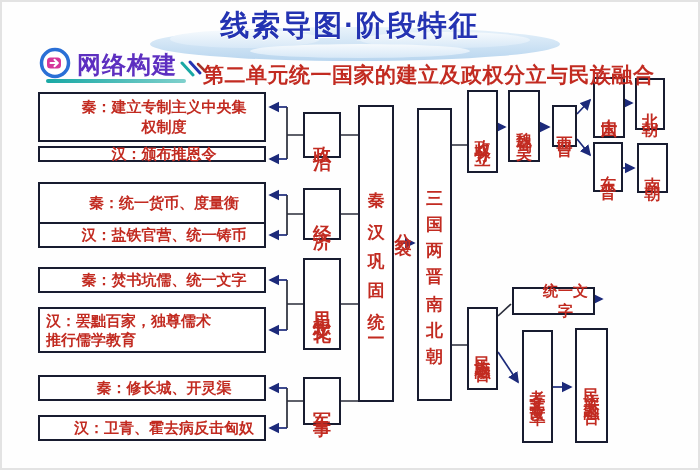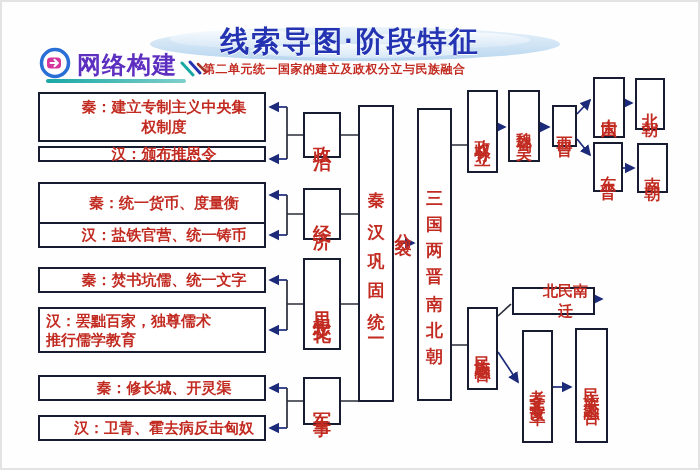--- a/index.html
+++ b/index.html
@@ -38,37 +38,36 @@
   .ls3{letter-spacing:3px;margin-bottom:-3px;}
   .ls2{letter-spacing:2px;margin-bottom:-2px;}
   .f15{font-size:15px;padding-left:24px;}
   .f16{font-size:16px;}
   .f17{font-size:17px;}
   .f18{font-size:18px;}
   #title{
     left:0;right:0;top:6px;text-align:center;color:var(--blue);
     font-size:29px;font-weight:bold;letter-spacing:2px;z-index:2;
     text-shadow:0 1px 0 #ffffff;
-    margin-top:16px;
   }
   .cloud{
     position:absolute;border-radius:50%;z-index:1;
     background:linear-gradient(#e9f3fb,#b9d6ef);
   }
   .cloud.light{background:linear-gradient(#f6fafd,#d7e8f7);}
   #badge-label{
     left:77px;top:49px;color:var(--purple);font-size:24px;font-weight:bold;z-index:2;
     letter-spacing:1px;
   }
   #badge-underline{
     left:46px;top:79px;width:140px;height:4px;border-radius:2px;z-index:2;
     background:linear-gradient(90deg,var(--teal),#7fd0cc);
   }
   #subtitle{
-    left:203px;top:61px;color:var(--red);font-size:12px;font-weight:bold;z-index:2;
+    left:203px;top:61px;color:var(--red);font-size:21px;font-weight:bold;z-index:2;
     letter-spacing:0.5px;
   }
   svg.wire{position:absolute;left:0;top:0;pointer-events:none;z-index:0;}
   #split-label{
     left:391px;top:210px;width:24px;z-index:3;text-align:center;
     font-size:17px;
   }
 </style>
 </head>
 <body>
@@ -214,21 +213,21 @@
     <span class="v f16 ls8">东晋</span>
   </div>
   <div class="box" style="left:637px;top:143px;width:31px;height:50px;">
     <span class="v f16 ls8">南朝</span>
   </div>
 
   <div class="box" style="left:467px;top:307px;width:31px;height:83px;">
     <span class="v f16 ls3">民族融合</span>
   </div>
   <div class="box f15" style="left:512px;top:287px;width:83px;height:28px;">
-    <span>北民南迁</span>
+    <span>统一文字</span>
   </div>
   <div class="box" style="left:522px;top:330px;width:31px;height:113px;">
     <span class="v f16 ls5">孝文帝改革</span>
   </div>
   <div class="box" style="left:575px;top:328px;width:33px;height:115px;">
     <span class="v f16 ls5">民族大融合</span>
   </div>
 
 </div>
 

